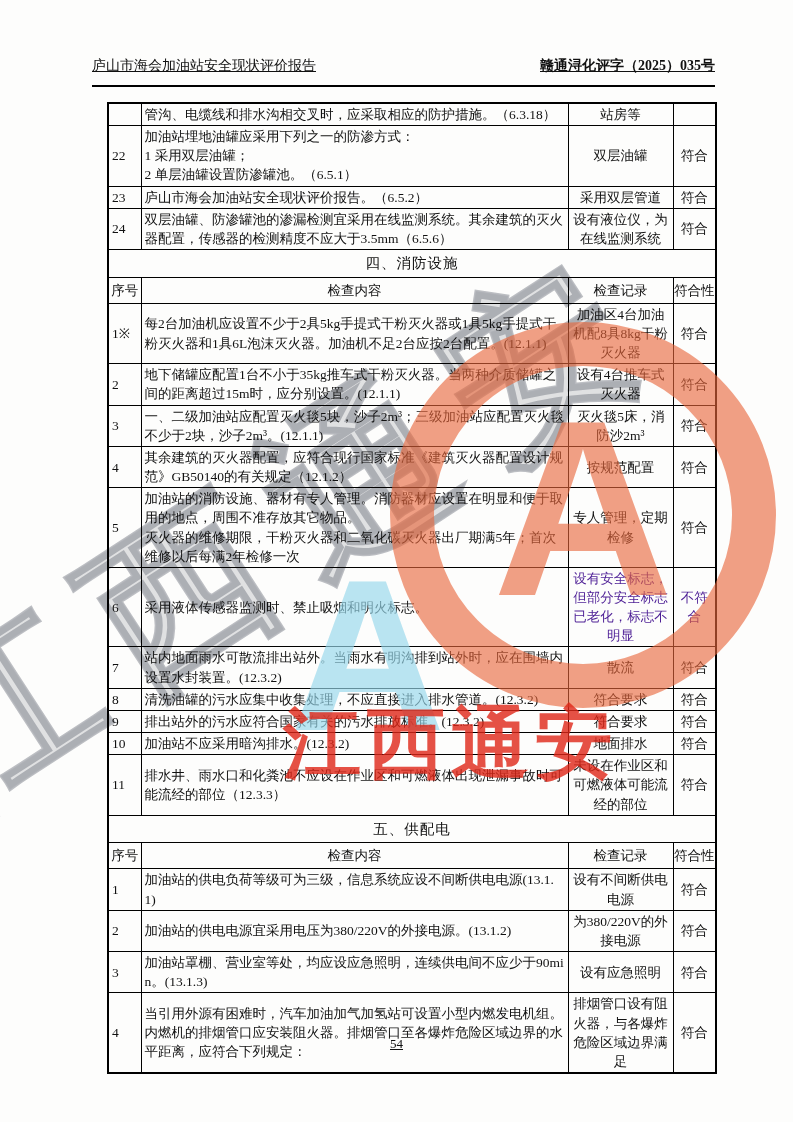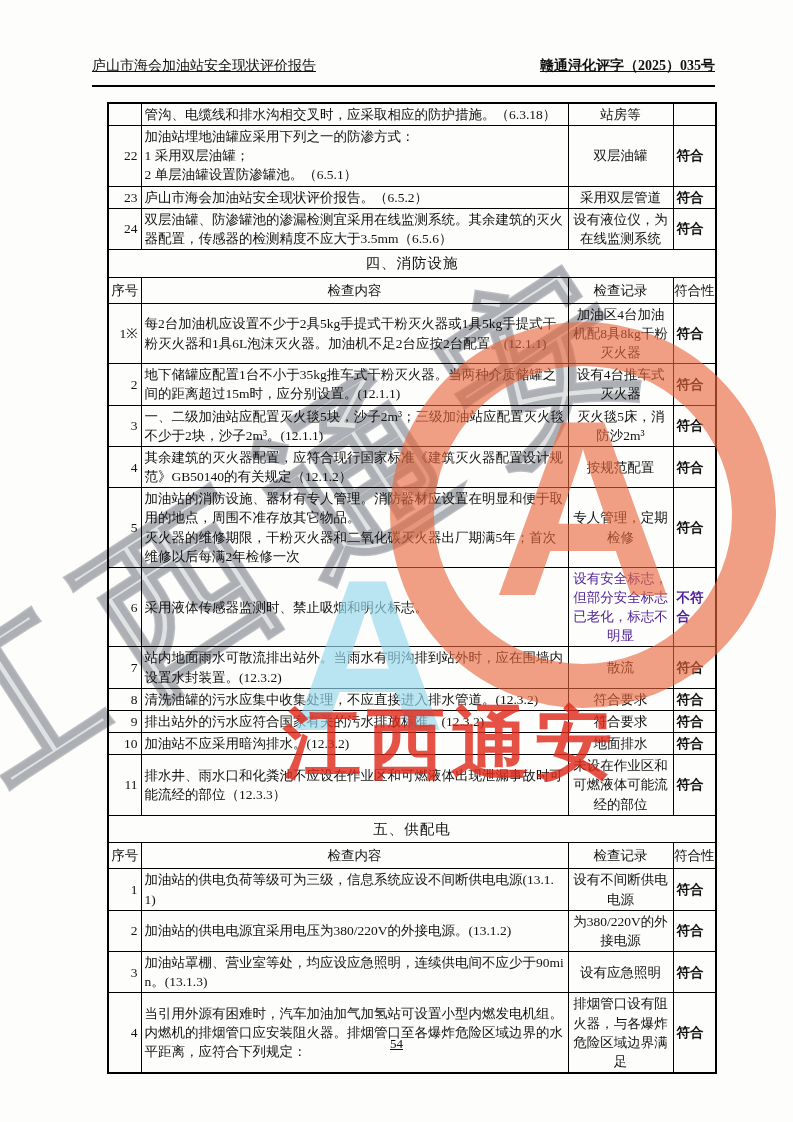--- a/index.html
+++ b/index.html
@@ -17,24 +17,24 @@
   
   table.main{
     position:absolute; top:96px; left:107px; width:608px;
     border-collapse:collapse; table-layout:fixed; z-index:1;
     background:transparent;
     margin-top:6px;
   }
   table.main{border:2px solid #000;}
   table.main td{border:1px solid #000; font-size:13.5px; line-height:1.42;
     padding:1px 3px; vertical-align:middle; background:transparent; word-break:break-all;}
-  td.c-no{text-align:right; padding:1px 0;}
+  td.c-no{text-align:left; padding:1px 0;}
   td.c-content{text-align:left; white-space:pre-line; padding:1px 4px;}
   td.c-record{text-align:center; padding:1px 2px;}
-  td.c-result{padding:1px 0;font-weight:bold;}
+  td.c-result{text-align:center; padding:1px 0;}
   tr.section-row td{text-align:center; font-size:14.5px; padding:3px 0; letter-spacing:1px;}
   tr.colhdr td{text-align:center; padding:3px 0;}
   .bold{font-weight:normal;}
   .red{color:#4c1d95;}
   
   .pagenum{position:absolute; top:1036px; left:0; width:100%;
            text-align:center; font-size:13px;text-decoration:underline;}
   
   .wm{position:absolute; pointer-events:none; user-select:none;}
   .wm-gray{

